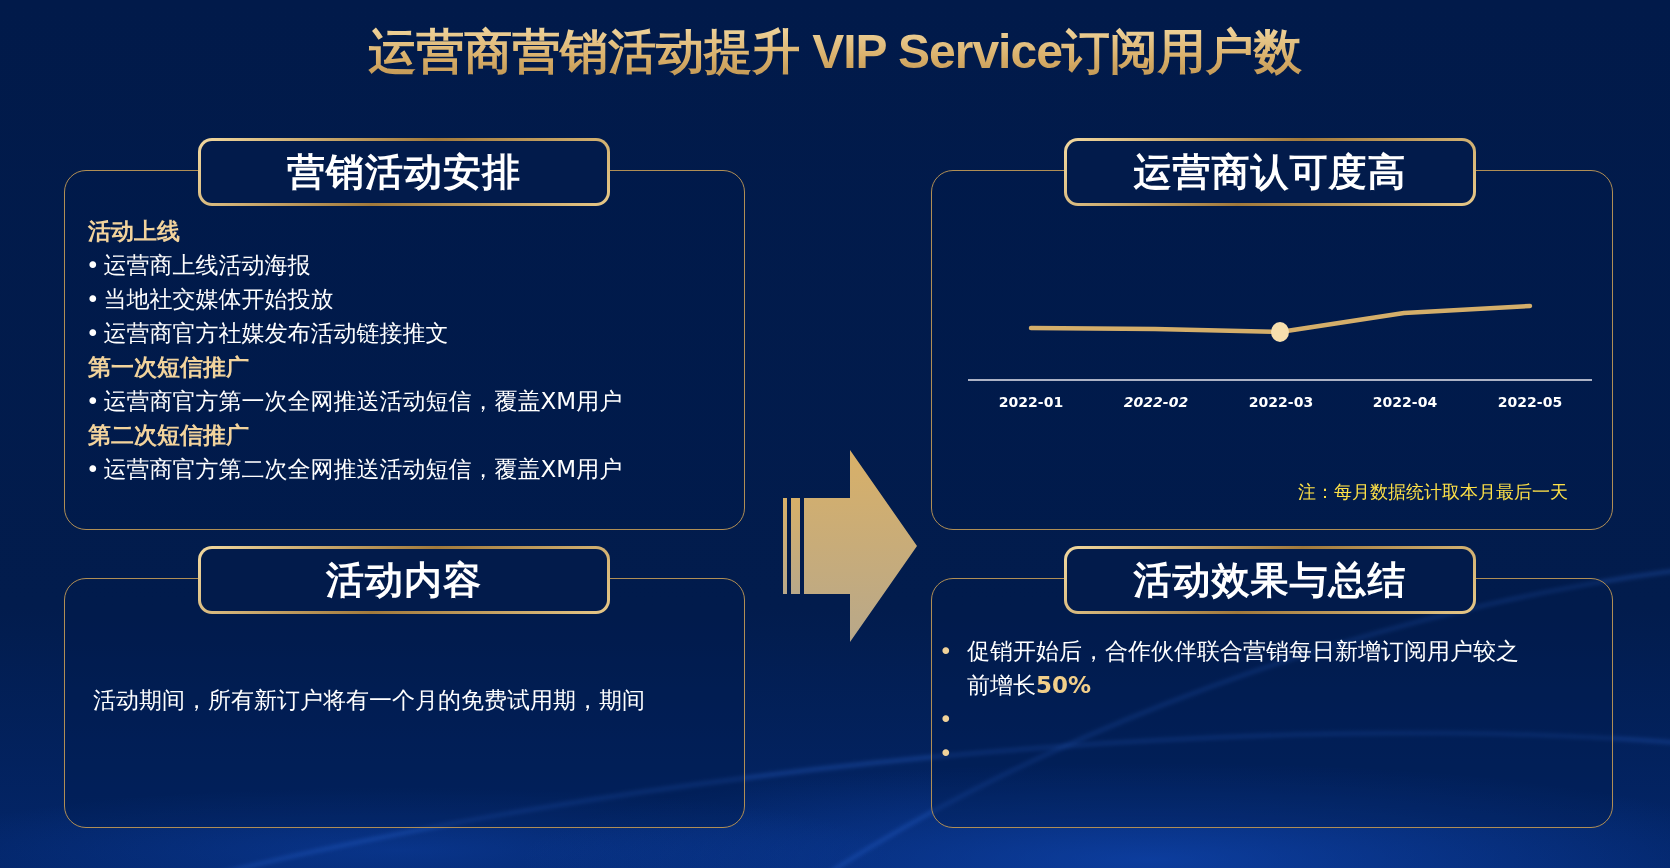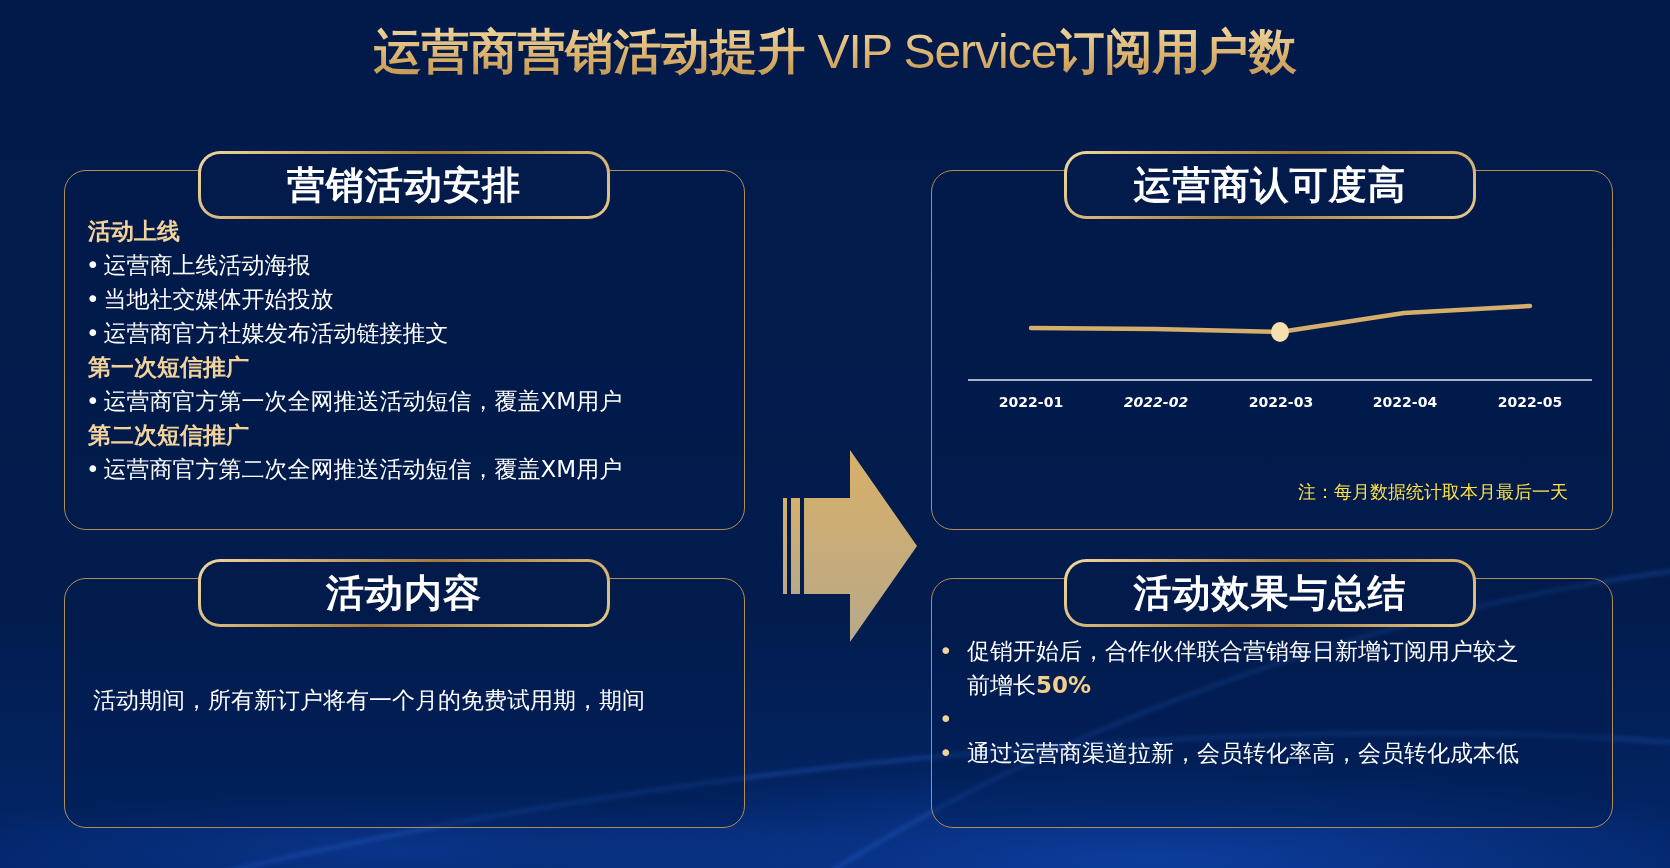--- a/index.html
+++ b/index.html
@@ -9,29 +9,29 @@
   .bg{position:absolute;inset:0;
     background:
       radial-gradient(ellipse 900px 140px at 1150px 860px, rgba(20,80,200,0.55), rgba(2,27,75,0) 70%),
       radial-gradient(ellipse 700px 90px at 400px 850px, rgba(20,80,200,0.35), rgba(2,27,75,0) 70%),
       linear-gradient(180deg,#011a4a 0%,#021c4d 70%,#03266a 100%);}
   .swoosh{position:absolute;border-radius:50%;border-top:3px solid rgba(60,130,255,0.35);filter:blur(2px);}
   .title{position:absolute;left:0;right:0;top:20px;text-align:center;
     font-size:48px;font-weight:bold;
     background:linear-gradient(180deg,#f4dca8 0%,#d8ae68 60%,#b98f4e 100%);
     -webkit-background-clip:text;background-clip:text;color:transparent;}
-  .title .latin{font-weight:normal;font-family:"Liberation Sans",sans-serif;letter-spacing:-1px;margin-left:12px;}
+  .title .latin{font-weight:bold;font-family:"Liberation Sans",sans-serif;letter-spacing:-1px;margin-left:12px;}
   .panel{position:absolute;border:1px solid #b08e55;border-radius:22px;
     background:rgba(1,26,74,0.35);}
-  .pill{position:absolute;height:62px;border-radius:22px;
+  .pill{position:absolute;height:62px;border-radius:14px;
     border:3px solid transparent;
     background:linear-gradient(#021b4b,#021b4b) padding-box,
       linear-gradient(135deg,#f2d9a0,#a27a3c 50%,#e6c888) border-box;
     display:flex;align-items:center;justify-content:center;
-    color:#fff;font-weight:bold;font-size:38px;letter-spacing:1px;margin-top:13px;}
+    color:#fff;font-weight:bold;font-size:38px;letter-spacing:1px;}
   .sec-head{position:absolute;color:#f2d39c;font-weight:bold;font-size:23px;}
   .bullet{position:absolute;color:#fff;font-size:23px;white-space:nowrap;}
   .bullet .dot{color:#fff;margin-right:4px;}
   .para{position:absolute;color:#fff;font-size:23px;line-height:35px;}
   .rb{position:absolute;color:#fff;font-size:23px;line-height:34px;}
   .rb .gdot{color:#f0d29a;position:absolute;left:-28px;}
   .gold{color:#f2cf8a;font-weight:bold;}
   .note{position:absolute;color:#fde047;font-size:18px;}
   .xtick{position:absolute;color:#fff;font-weight:bold;font-size:14px;width:90px;text-align:center;}
 </style>
@@ -101,14 +101,14 @@
 </div>
 <div class="rb" style="left:967px;top:634px;">
   <span class="gdot">•</span>
   <div>促销开始后，合作伙伴联合营销每日新增订阅用户较之</div>
   <div><span>前增长</span><span class="gold">50%</span></div>
 </div>
 <div class="rb" style="left:967px;top:702px;">
   <span class="gdot">•</span>
 </div>
 <div class="rb" style="left:967px;top:736px;">
-  <span class="gdot">•</span><span>通过运营商渠道拉新，会员转化率高，会员转化成本低</span>
+  <span class="gdot">•</span>
 </div>
 
 </body></html>

